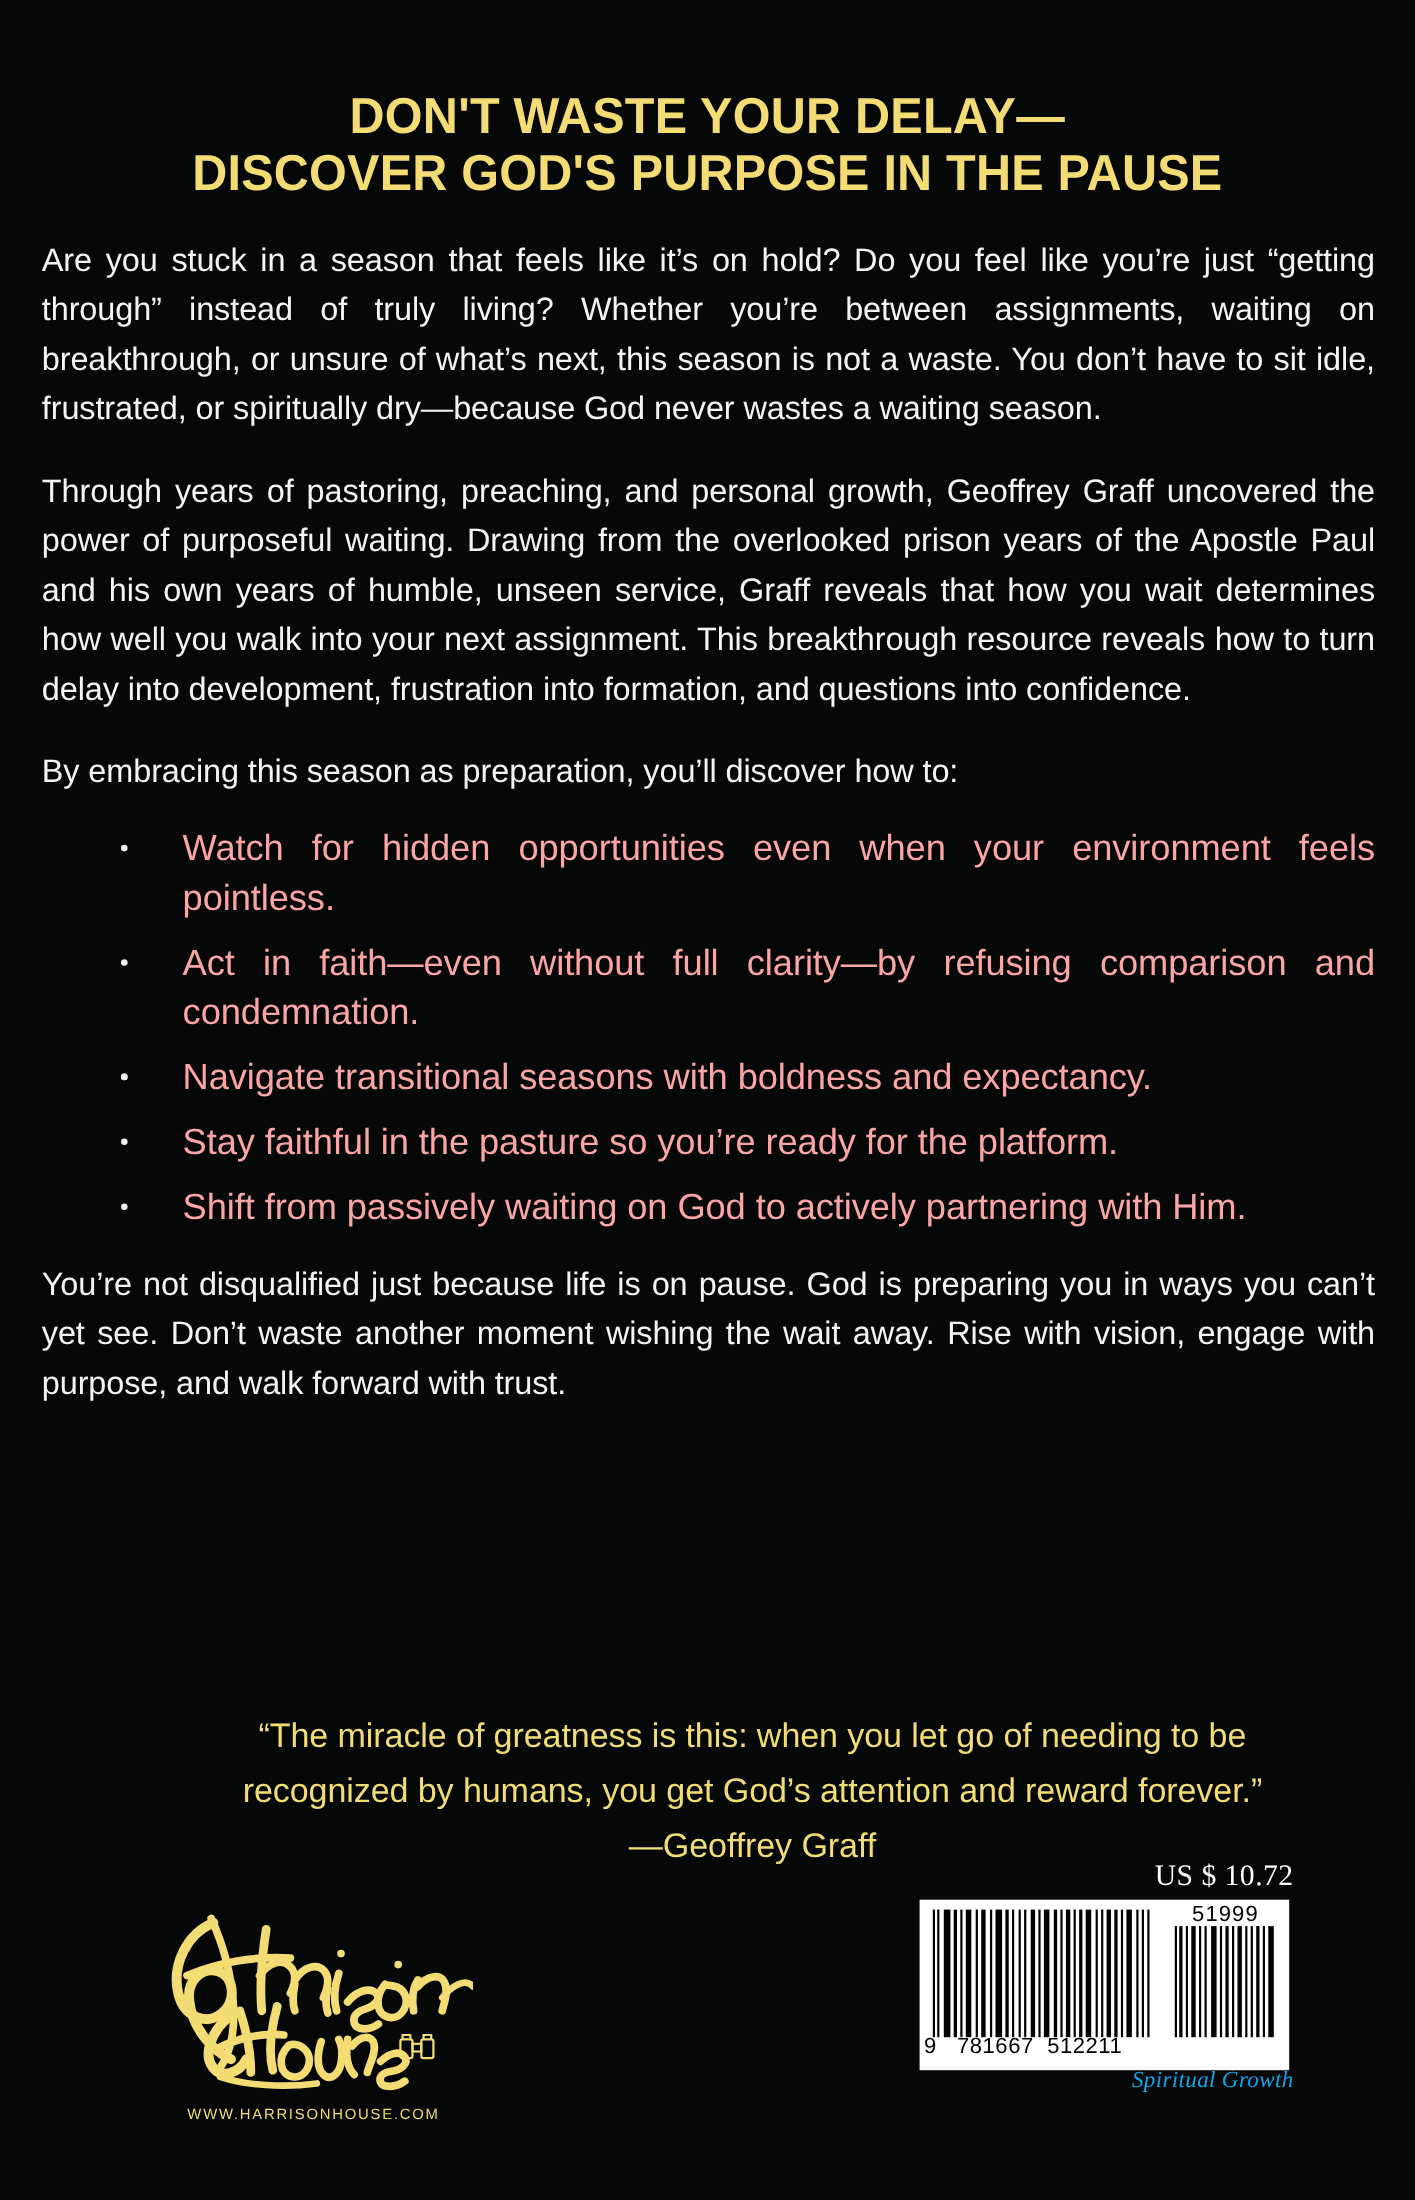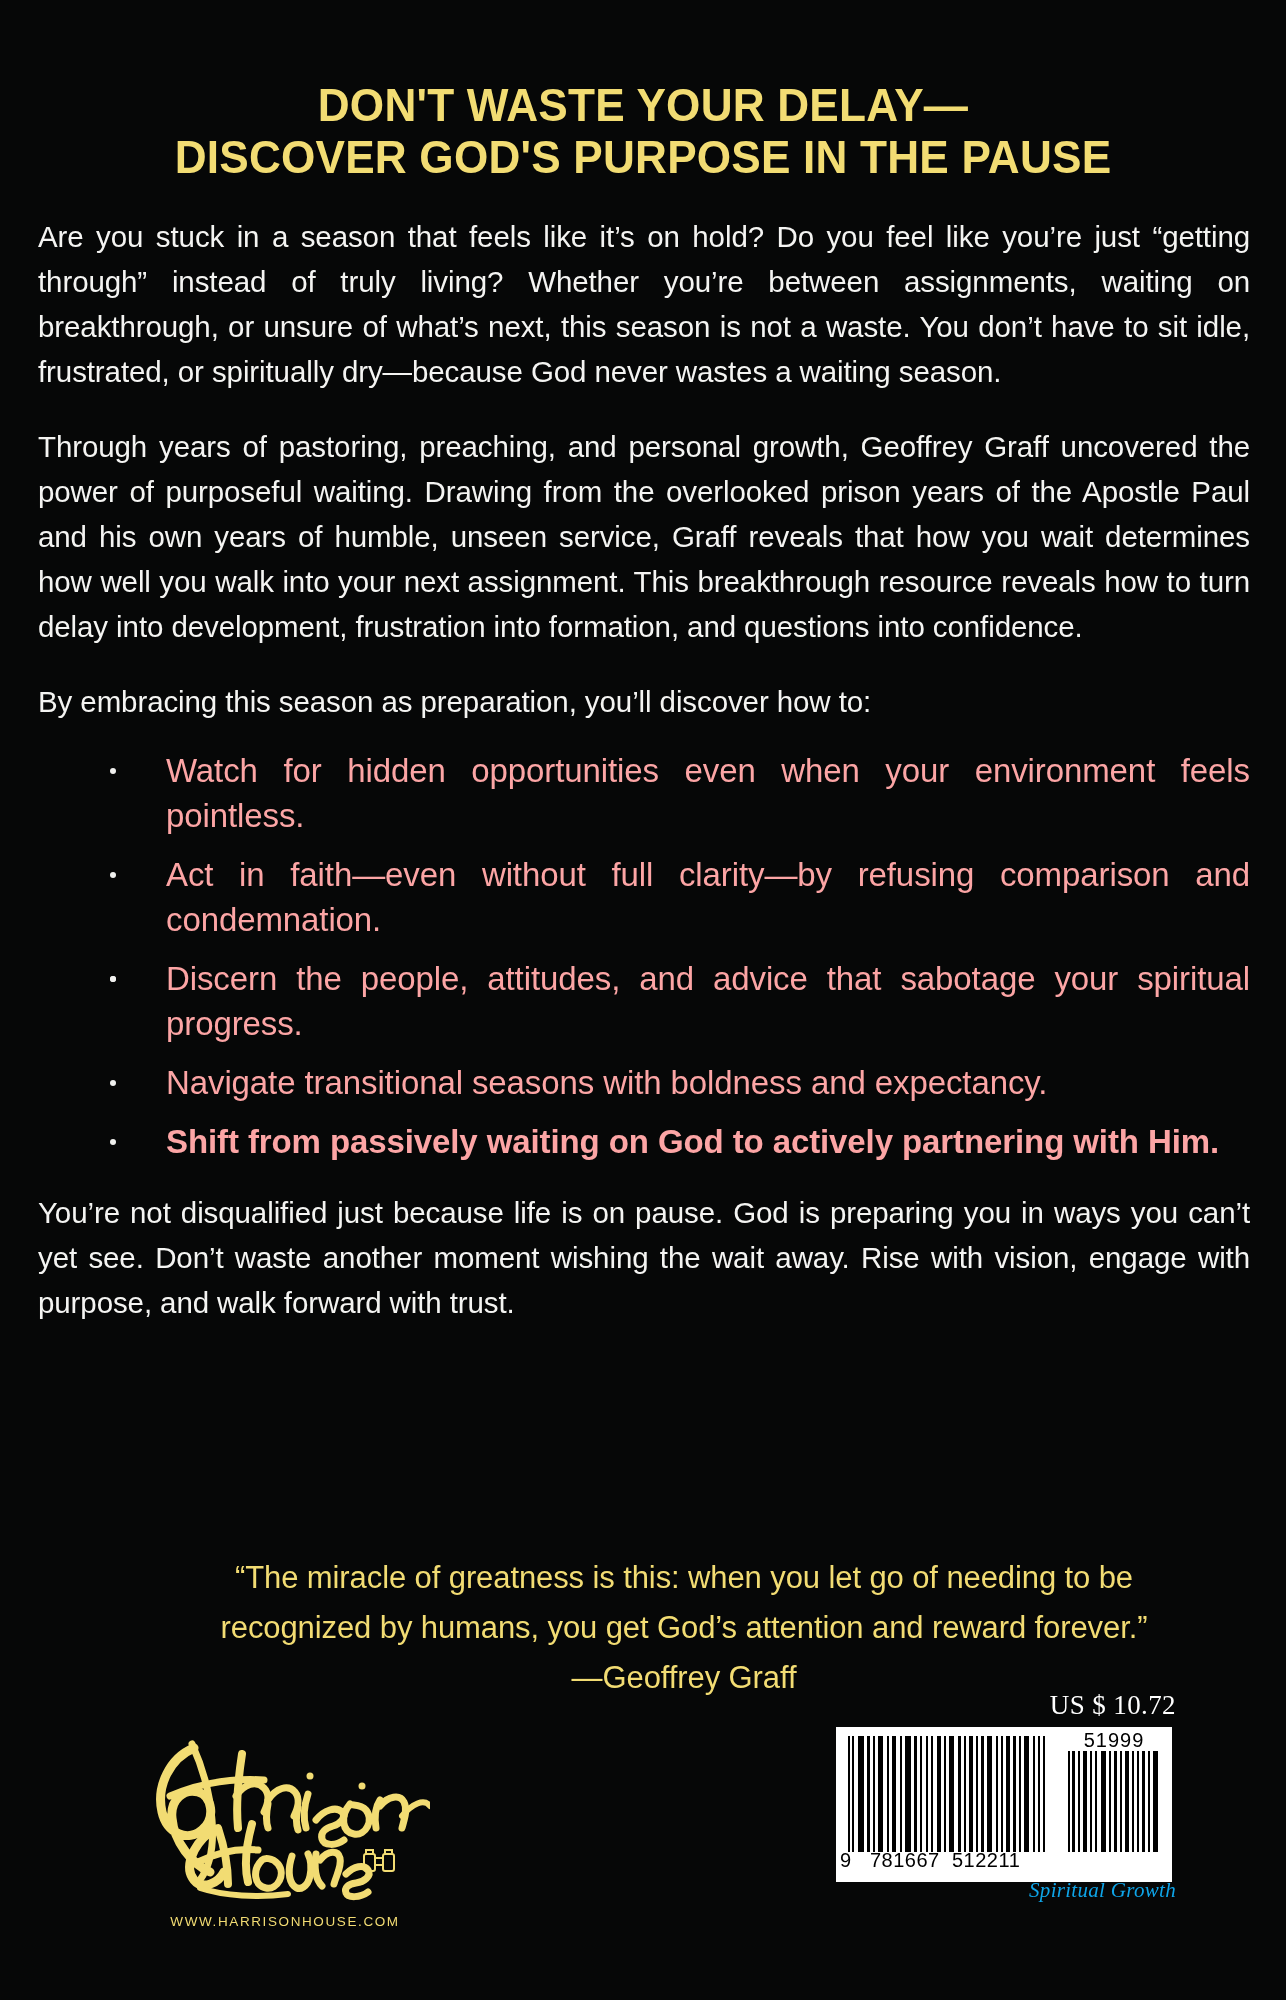--- a/index.html
+++ b/index.html
@@ -65,21 +65,21 @@
   ul.benefits li {
     position: relative;
     margin: 0 0 14px 0;
     padding-left: 128px;
     font-size: 33px;
     line-height: 45px;
     color: #fca5a5;
     text-align: justify;
     letter-spacing: -0.1px;
   }
-  ul.benefits li:last-child { margin-bottom: 0; font-weight: bold; }
+  ul.benefits li:last-child { margin-bottom: 0; }
   ul.benefits li .bullet-dot {
     position: absolute;
     left: 72px;
     top: 20px;
     width: 6px;
     height: 6px;
     border-radius: 50%;
     background: #f0f0ee;
   }
   ul.benefits li.single { text-align: left; }
@@ -238,27 +238,27 @@
         <span class="bullet-dot"></span>
         <span>Watch for hidden opportunities even when your environment feels pointless.</span>
       </li>
       <li>
         <span class="bullet-dot"></span>
         <span>Act in faith—even without full clarity—by refusing comparison and condemnation.</span>
       </li>
       <li class="single">
         <span class="bullet-dot"></span>
       </li>
-      <li>
-        <span class="bullet-dot"></span>
-        <span>Discern the people, attitudes, and advice that sabotage your spiritual progress.</span>
-      </li>
       <li class="single">
         <span class="bullet-dot"></span>
         <span>Navigate transitional seasons with boldness and expectancy.</span>
+      </li>
+      <li class="single">
+        <span class="bullet-dot"></span>
+        <span>Stay faithful in the pasture so you’re ready for the platform.</span>
       </li>
       <li class="single">
         <span class="bullet-dot"></span>
         <span>Shift from passively waiting on God to actively partnering with Him.</span>
       </li>
     </ul>
 
     <p class="copy last">You’re not disqualified just because life is on pause. God is preparing you in ways you can’t yet see. Don’t waste another moment wishing the wait away. Rise with vision, engage with purpose, and walk forward with trust.</p>
   </div>
 

